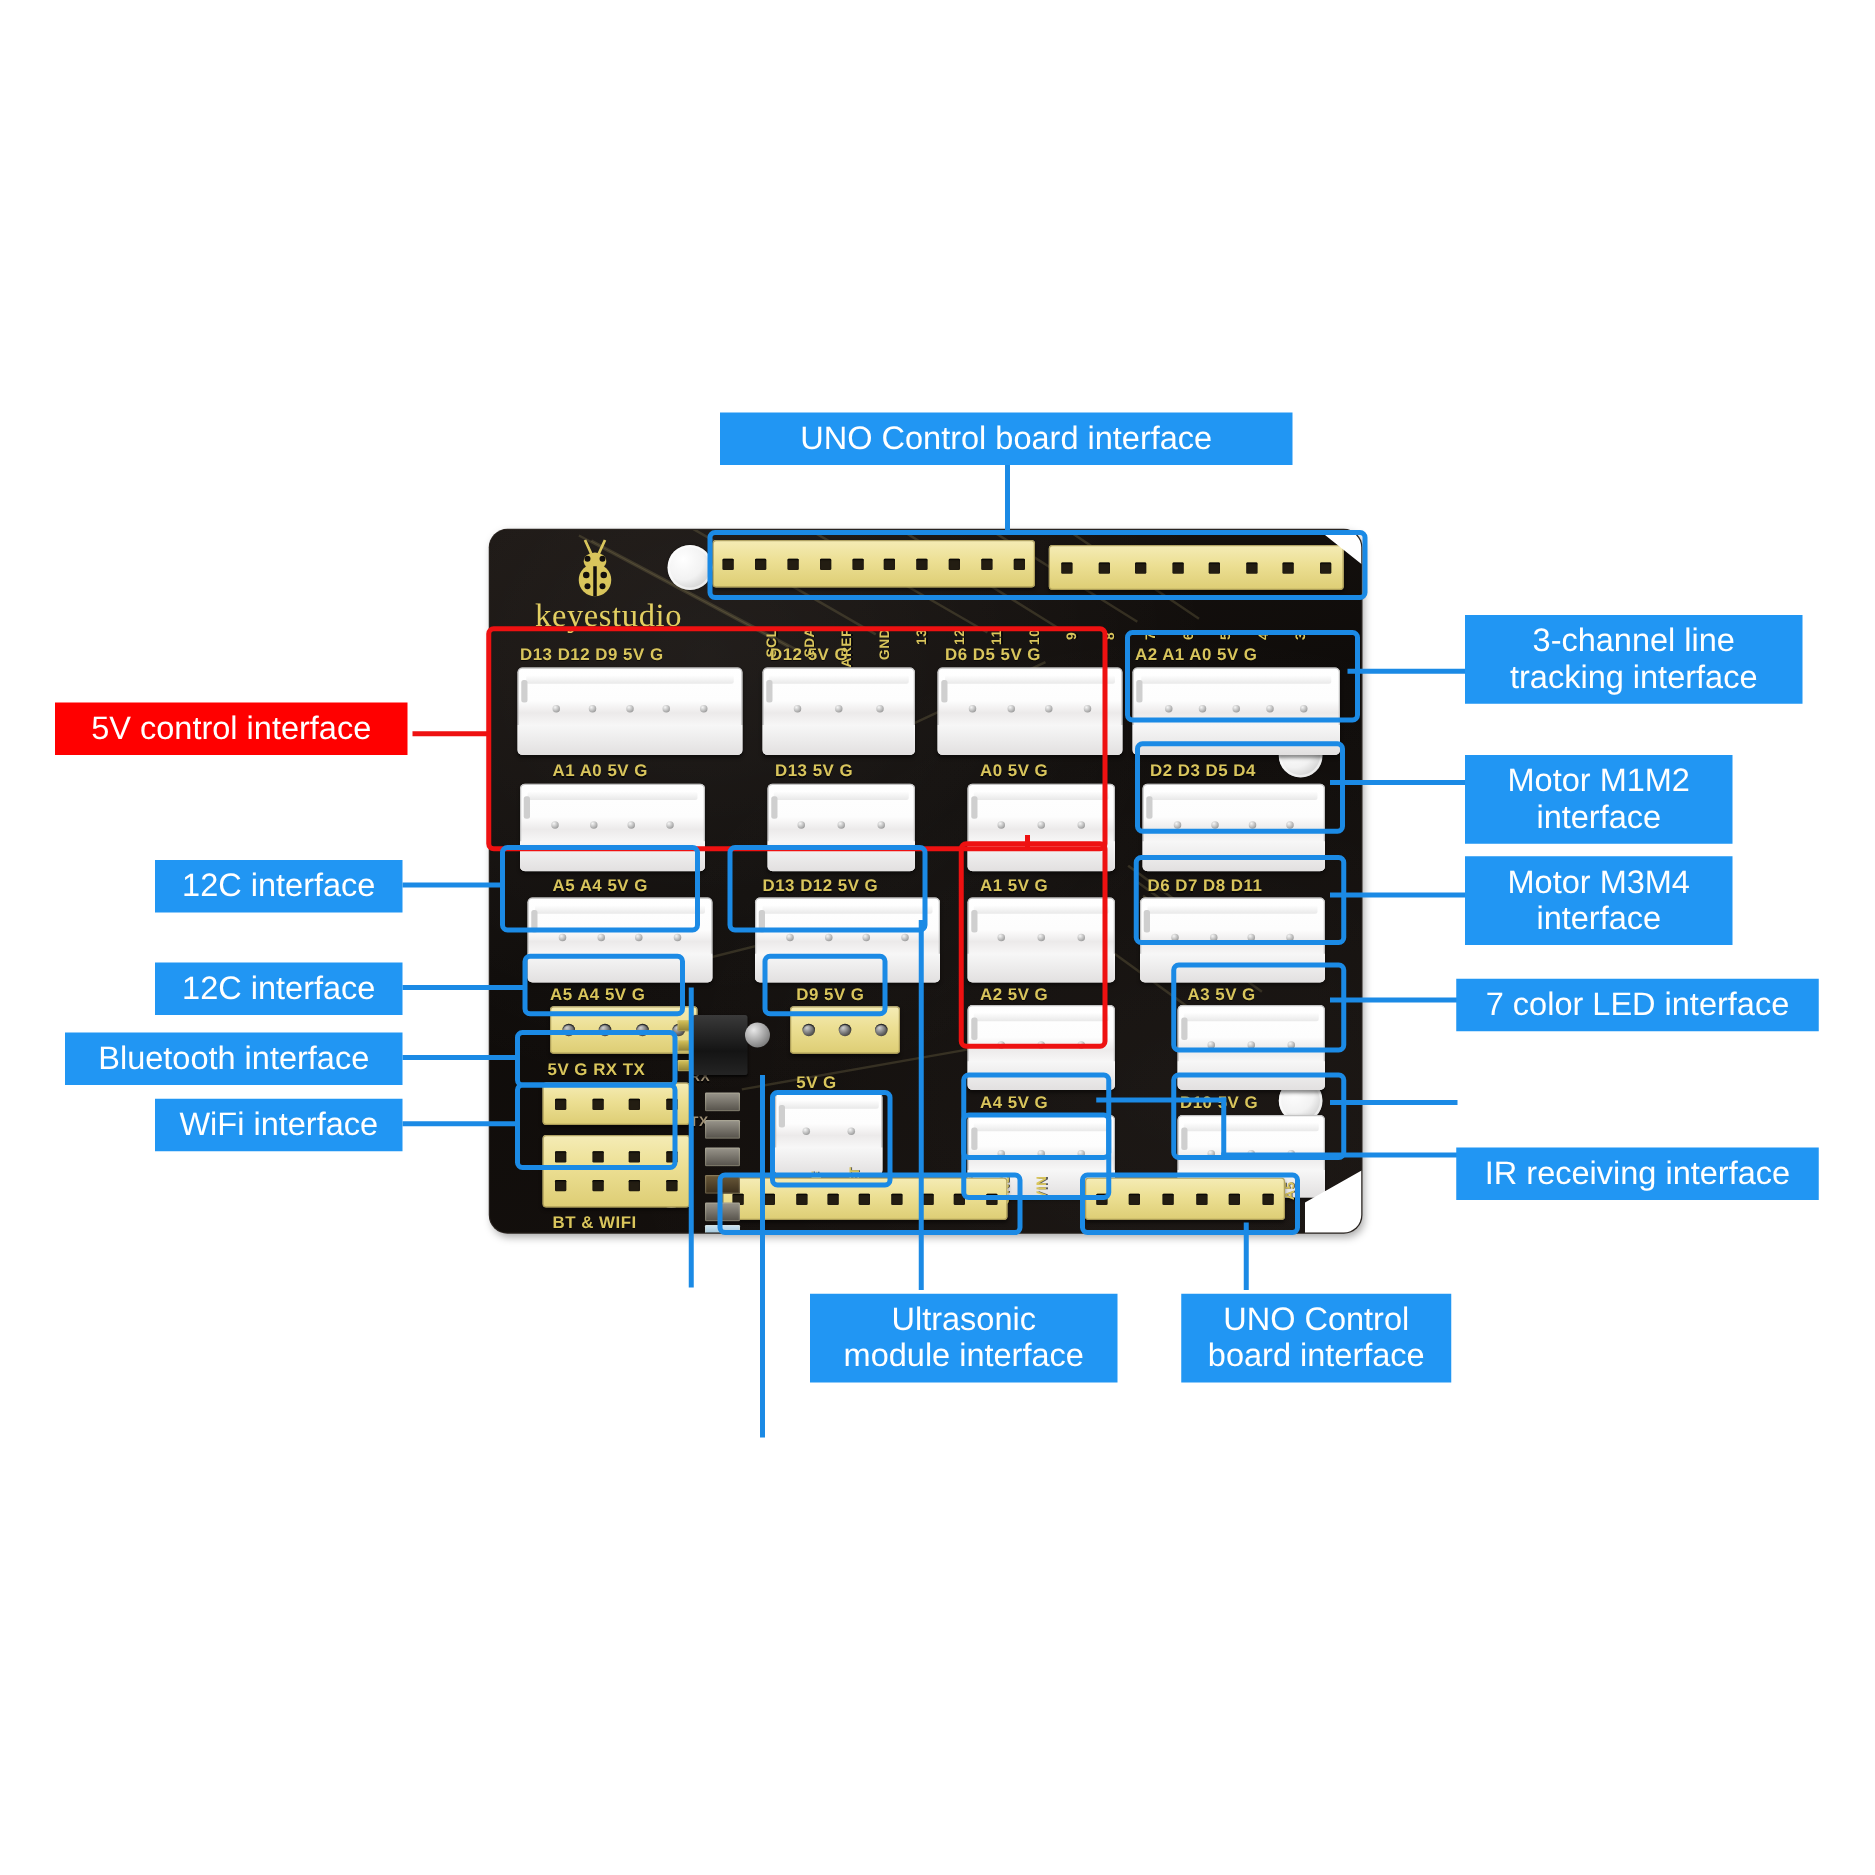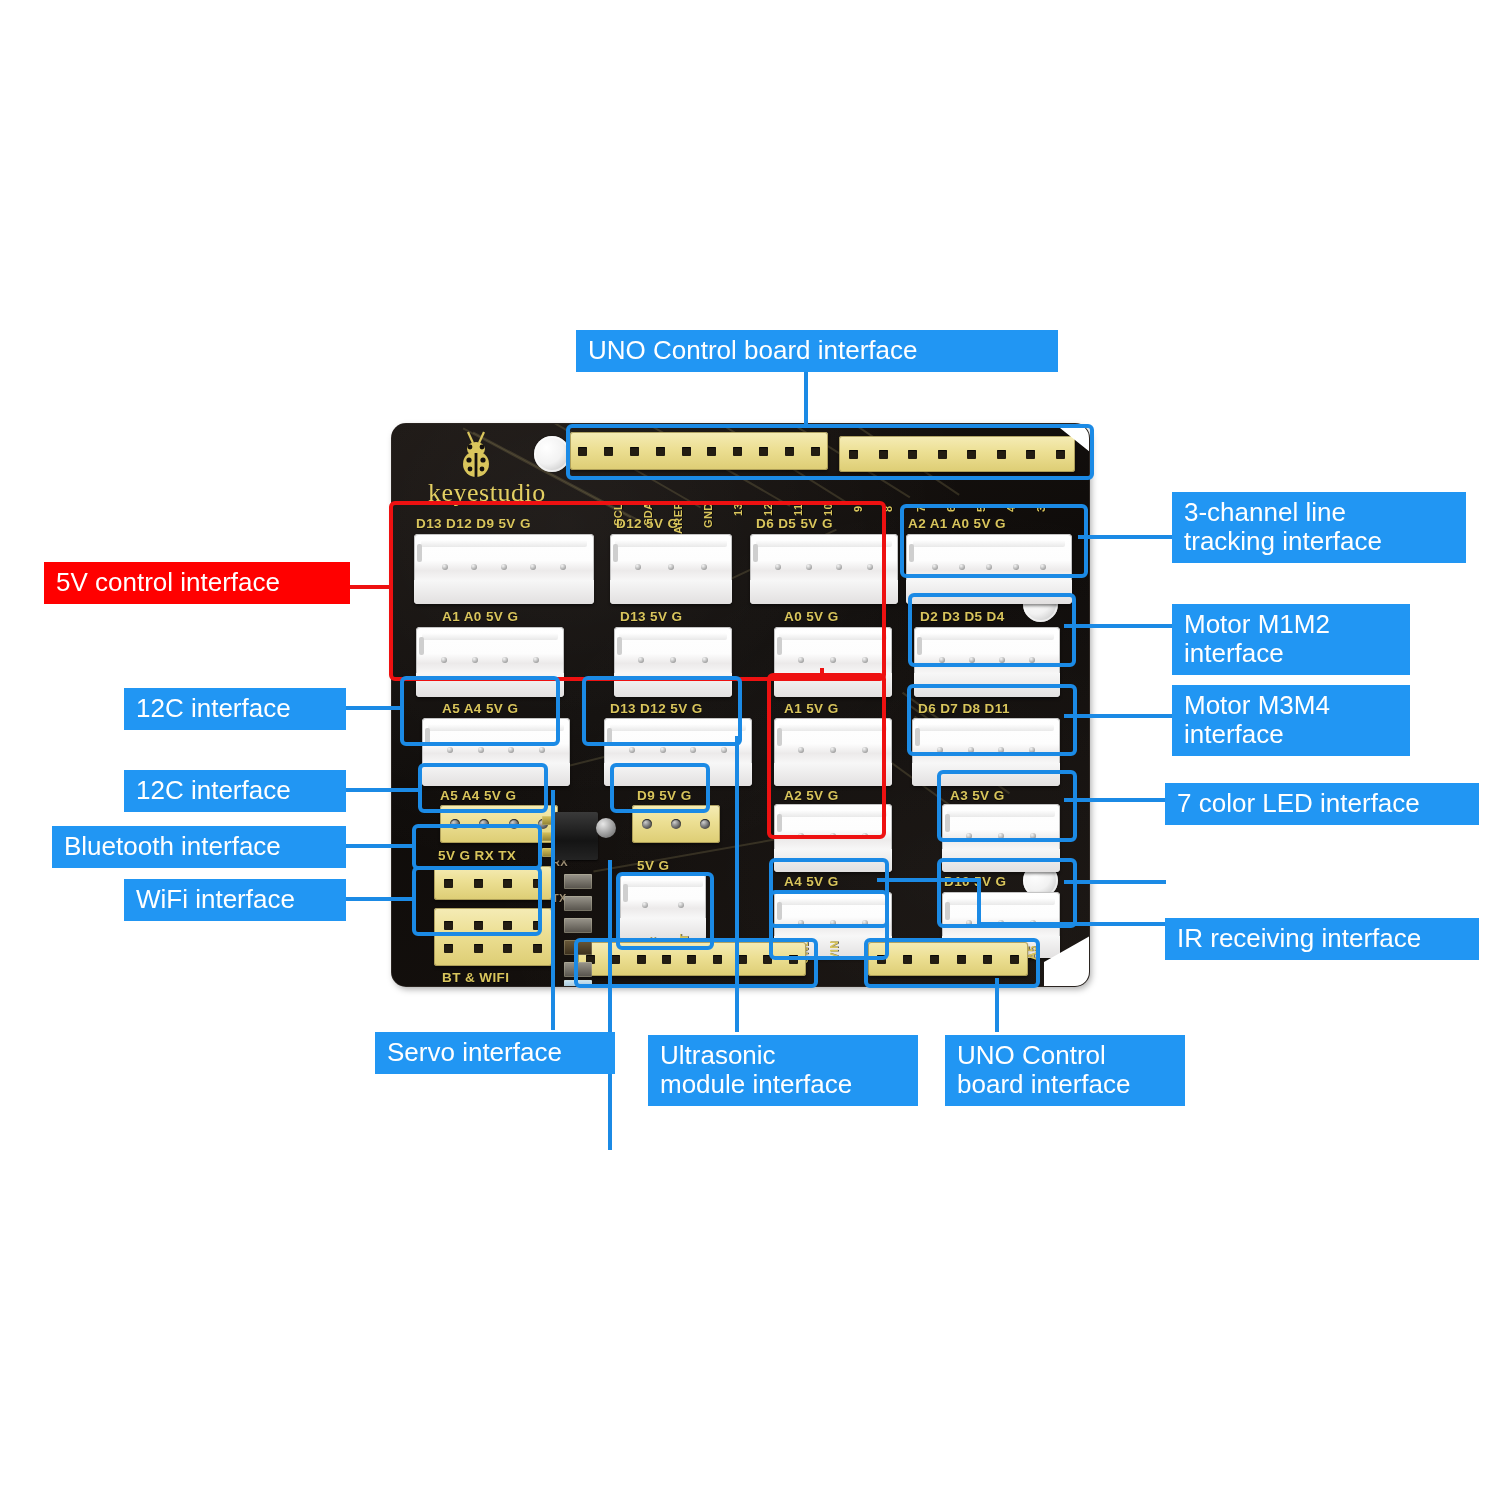--- a/index.html
+++ b/index.html
@@ -85,21 +85,21 @@
   .hl{position:absolute;border:4px solid #1b8ae5;border-radius:6px;pointer-events:none;}
   .hl.red{border-color:#ee1111;}
 
   
   .lead{position:absolute;background:#1b8ae5;}
   .lead.red{background:#ee1111;}
 
   
   .lbl{position:absolute;background:#2196f3;color:#ffffff;
        font-size:26px;line-height:1.12;font-weight:normal;
-       padding:6px 12px 7px;white-space:pre-line;text-align:left;
+       padding:6px 0 7px;white-space:pre-line;text-align:center;
        font-family:"Liberation Sans","DejaVu Sans",sans-serif;}
   .lbl.red{background:#ff0000;}
 </style>
 </head>
 <body>
 
 <div id="stage">
 
   <div id="pcb">
     <div class="sheen"></div>
@@ -574,21 +574,20 @@
 interface</div>
 
   <div class="lbl" style="left:1172px;top:685px;width:214px;">Motor M3M4
 interface</div>
 
   <div class="lbl" style="left:1165px;top:783px;width:290px;">7 color LED interface</div>
 
 
   <div class="lbl" style="left:1165px;top:918px;width:290px;">IR receiving interface</div>
 
-  <div class="lbl" style="left:375px;top:1032px;width:216px;">Servo interface</div>
 
   <div class="lbl" style="left:945px;top:1035px;width:216px;">UNO Control
 board interface</div>
 
   <div class="lbl" style="left:648px;top:1035px;width:246px;">Ultrasonic
 module interface</div>
 
 
 </div>
 

